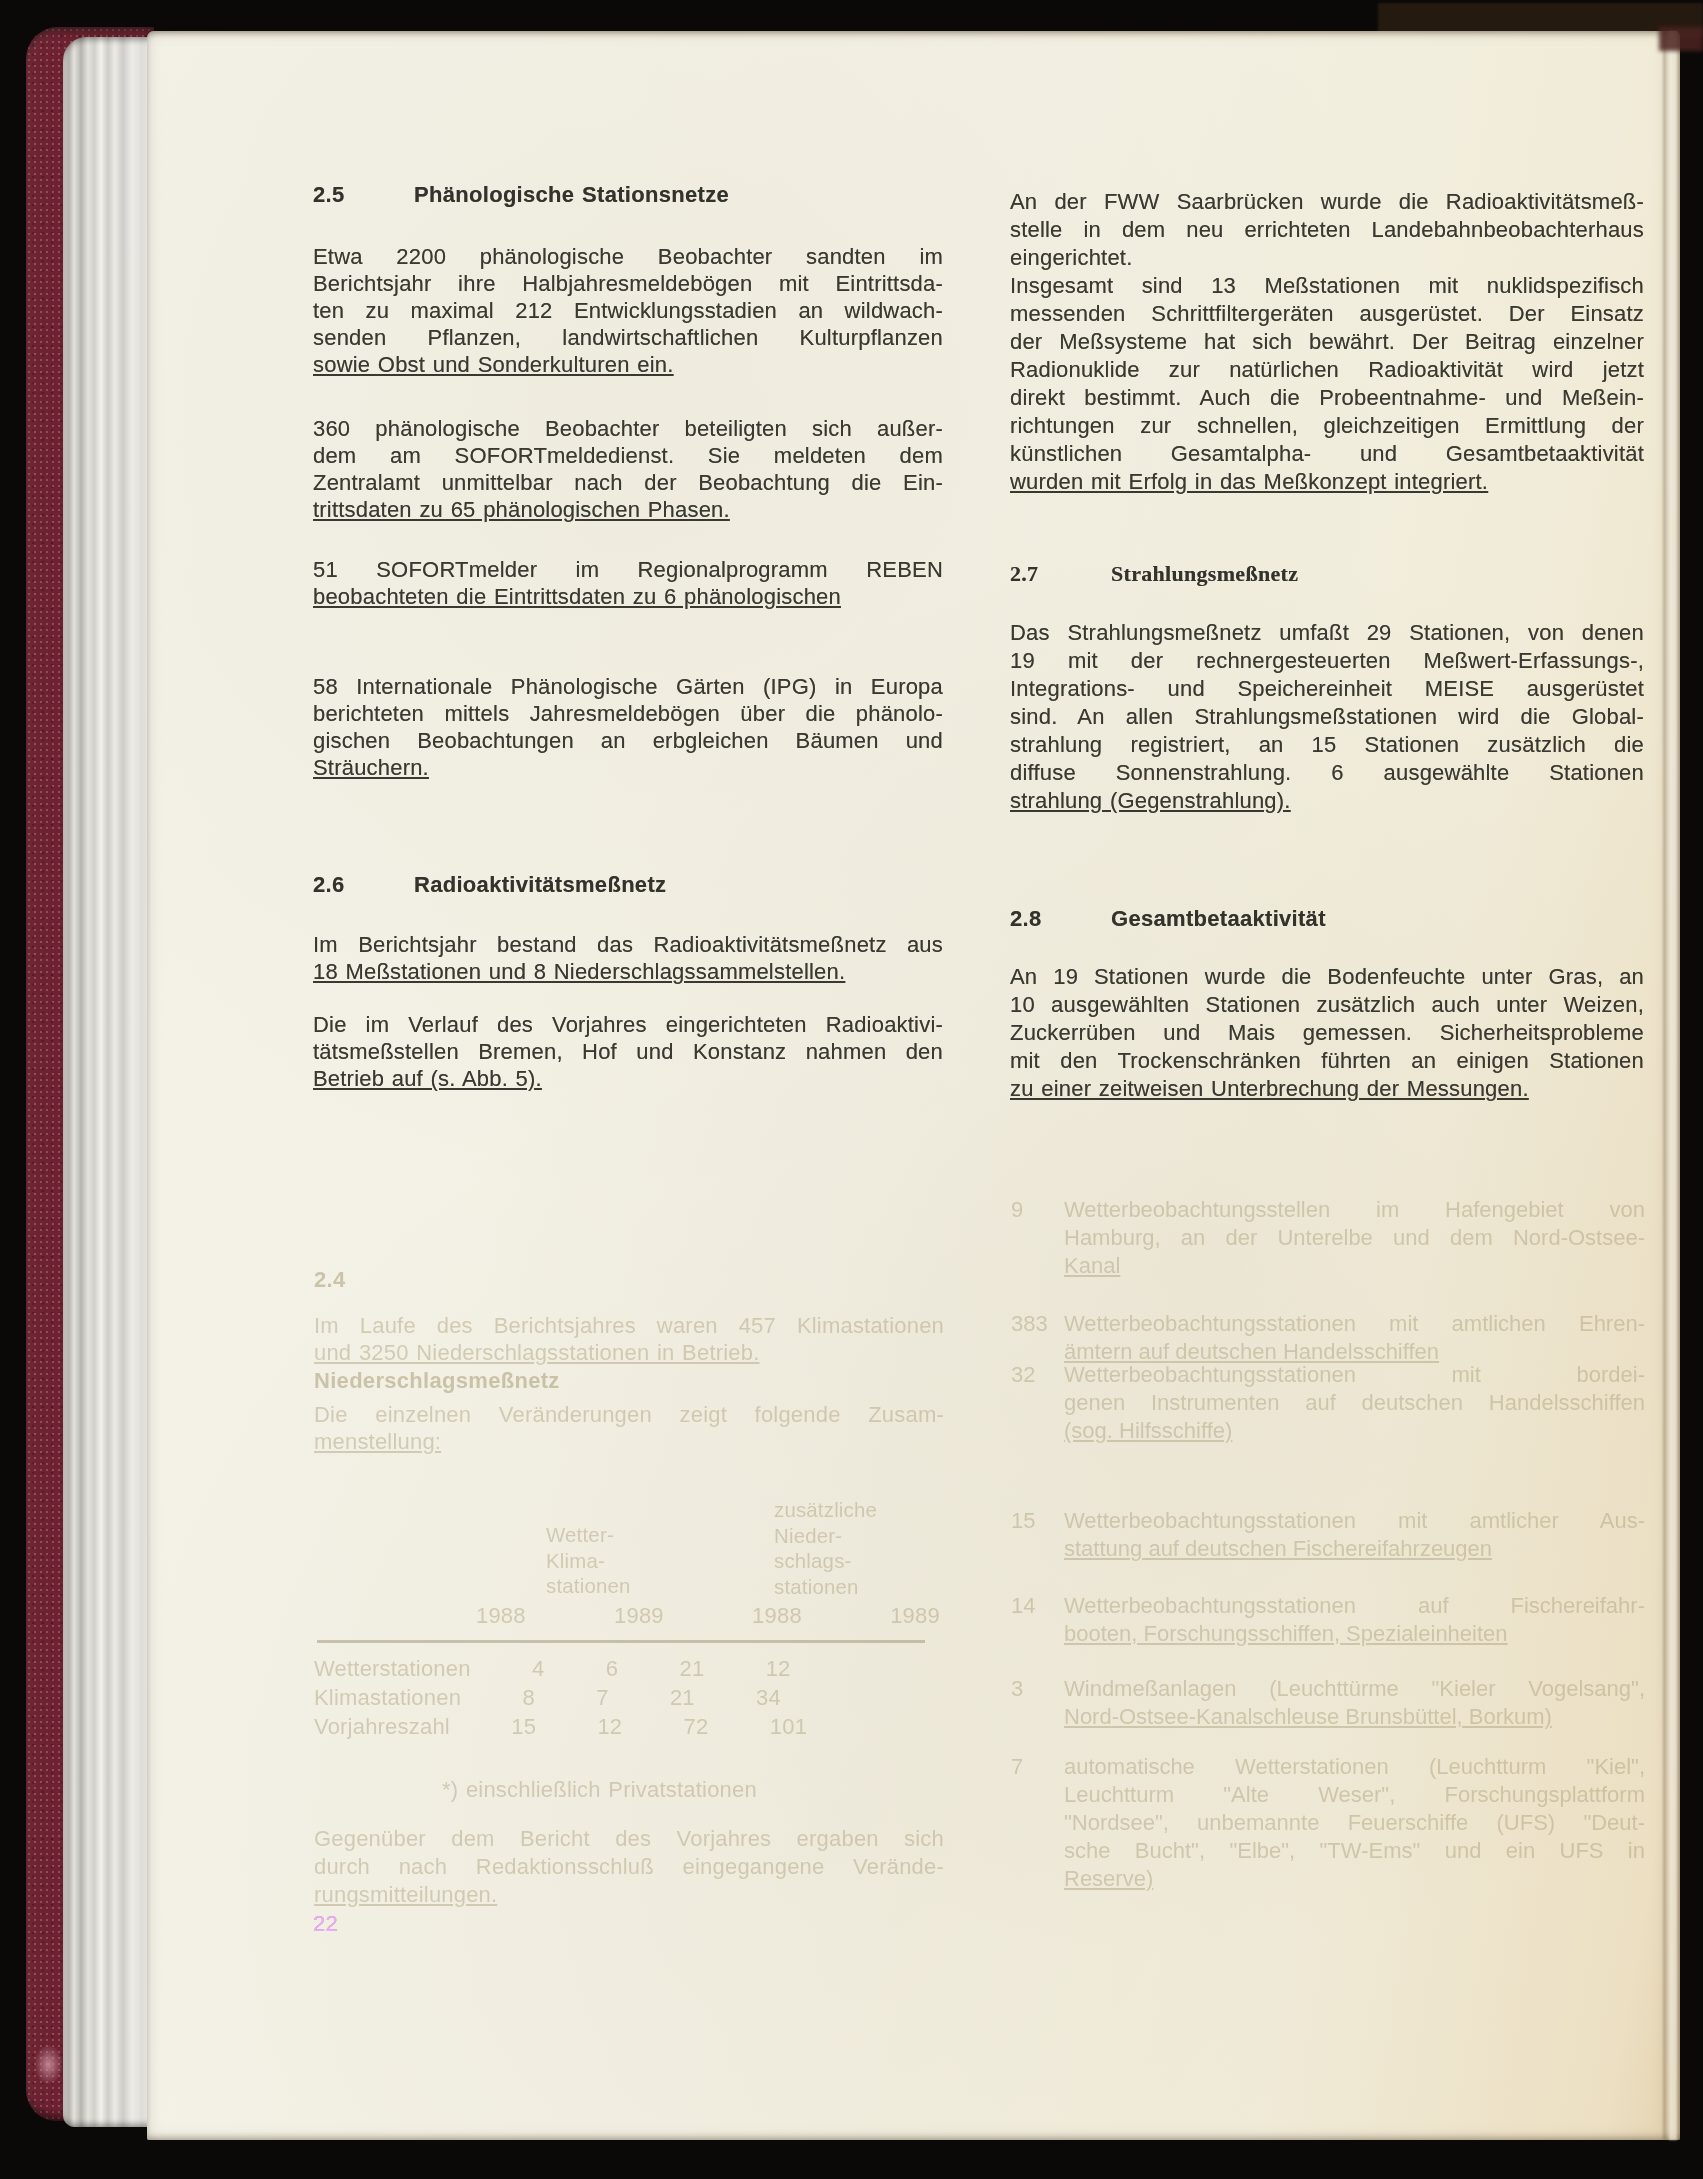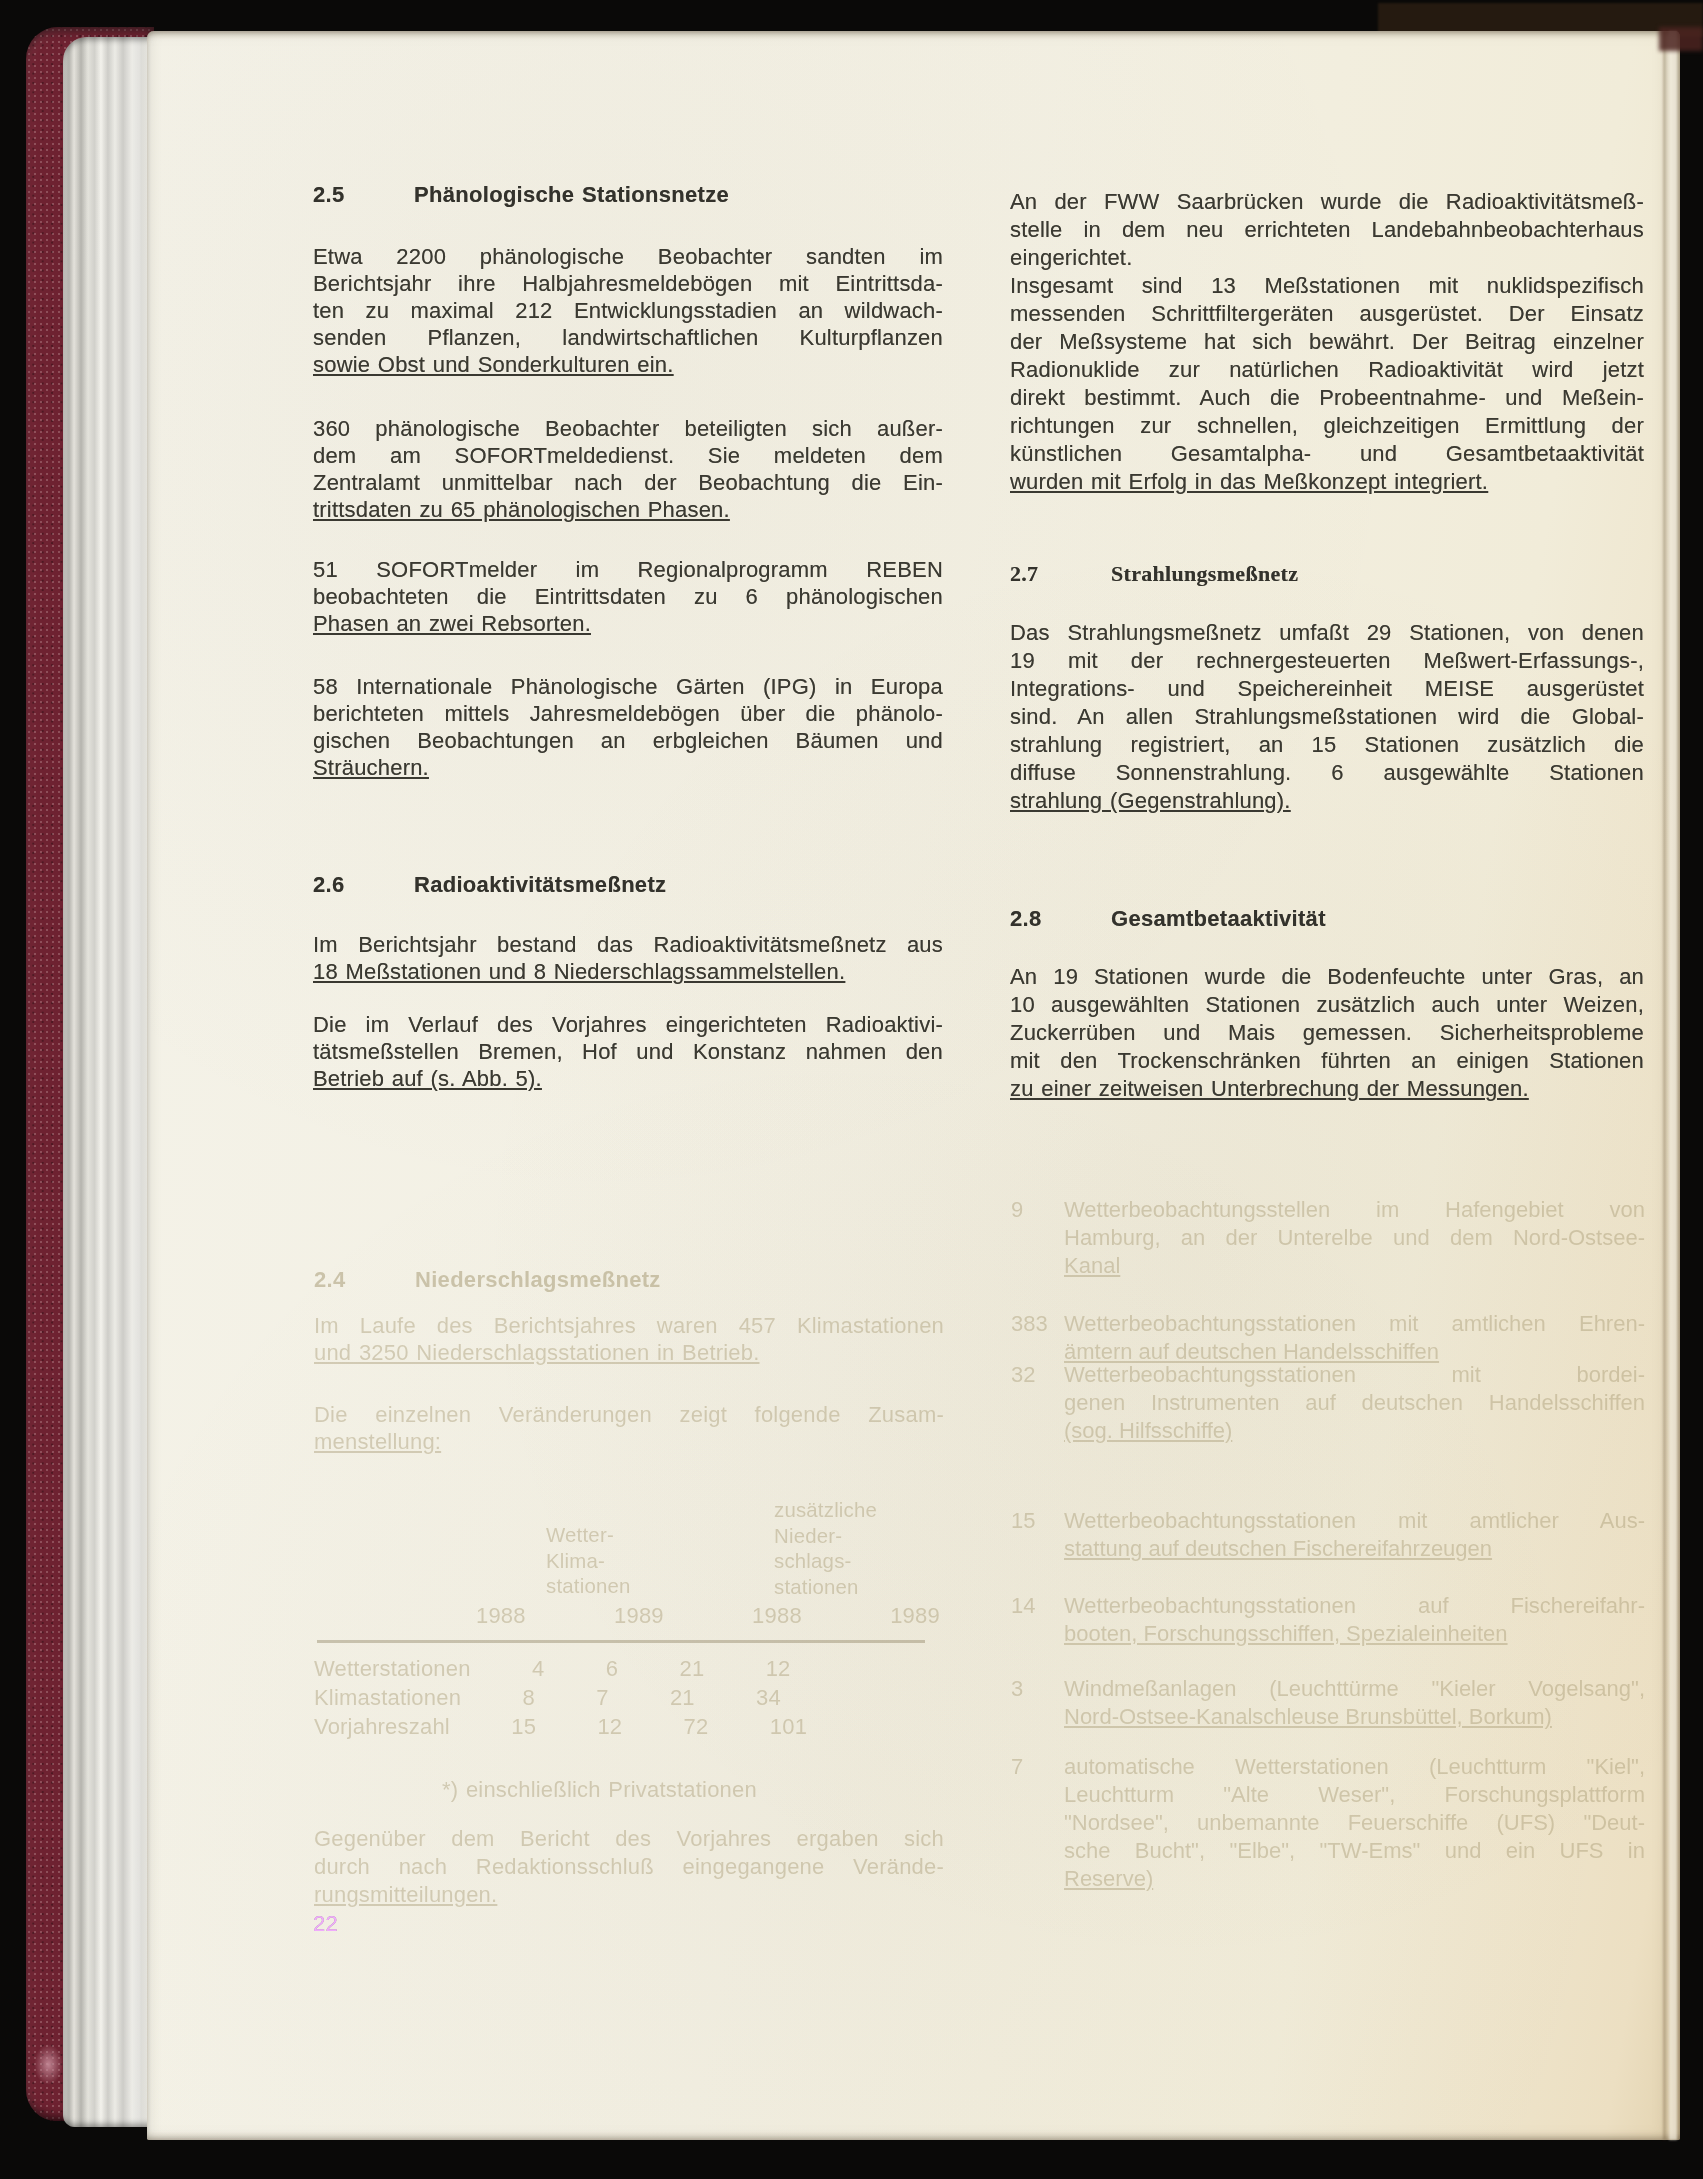--- a/index.html
+++ b/index.html
@@ -49,21 +49,21 @@
   .jl .ln{text-align:justify;text-align-last:justify;}
   .jl .ln:last-child{text-align-last:left;text-decoration:underline;}
 
   .h25{top:181px;} .p1{top:243px;} .p2{top:415px;} .p3{top:556px;} .p4{top:673px;}
   .h26{top:871px;} .p5{top:931px;} .p6{top:1011px;}
   .p7{top:188px;} .h27{top:560px;font-family:Liberation Serif, serif;} .p8{top:619px;} .h28{top:905px;} .p9{top:963px;}
   .pagenum{left:313px;top:1911px;width:102px;color:#f0abfc;}
 
   
   .ghost{color:#a2946c;opacity:.40;filter:blur(0.4px);text-shadow:none;}
-  .ghost.hd{opacity:.46;color:#9c8e64;}
+  .ghost.hd{opacity:.46;color:#9c8e64;flex-direction:column;}
   .gh24{top:1235px;}
   .gintro{top:1281px;line-height:27px;}
   .gchanges{top:1370px;line-height:27px;}
   .gcolA{top:1492px;left:545px;width:187px;line-height:25.6px;font-size:20.4px;}
   .gcolB{top:1467px;left:750px;width:187px;line-height:25.6px;font-size:20.4px;}
   .gyears{top:1572px;left:475px;width:477px;word-spacing:82px;}
   .grule{position:absolute;left:317px;top:1609px;width:608px;height:2.6px;background:#8e8262;opacity:.42;filter:blur(0.5px);}
   .grows{top:1623px;line-height:29px;word-spacing:55px;}
   .gfoot{top:1746px;left:441px;width:511px;}
   .gclose{top:1794px;line-height:28px;}
@@ -192,21 +192,20 @@
     </div>
   <div class="txt col-l jl p2">
       <div class="ln">360 phänologische Beobachter beteiligten sich außer-</div>
       <div class="ln">dem am SOFORTmeldedienst. Sie meldeten dem</div>
       <div class="ln">Zentralamt unmittelbar nach der Beobachtung die Ein-</div>
       <div class="ln">trittsdaten zu 65 phänologischen Phasen.</div>
     </div>
   <div class="txt col-l jl p3">
       <div class="ln">51 SOFORTmelder im Regionalprogramm REBEN</div>
       <div class="ln">beobachteten die Eintrittsdaten zu 6 phänologischen</div>
-      <div class="ln">Phasen an zwei Rebsorten.</div>
     </div>
   <div class="txt col-l jl p4">
       <div class="ln">58 Internationale Phänologische Gärten (IPG) in Europa</div>
       <div class="ln">berichteten mittels Jahresmeldebögen über die phänolo-</div>
       <div class="ln">gischen Beobachtungen an erbgleichen Bäumen und</div>
       <div class="ln">Sträuchern.</div>
     </div>
 
   <div class="txt col-l hd h26">
     <span class="hnum">2.6</span>

